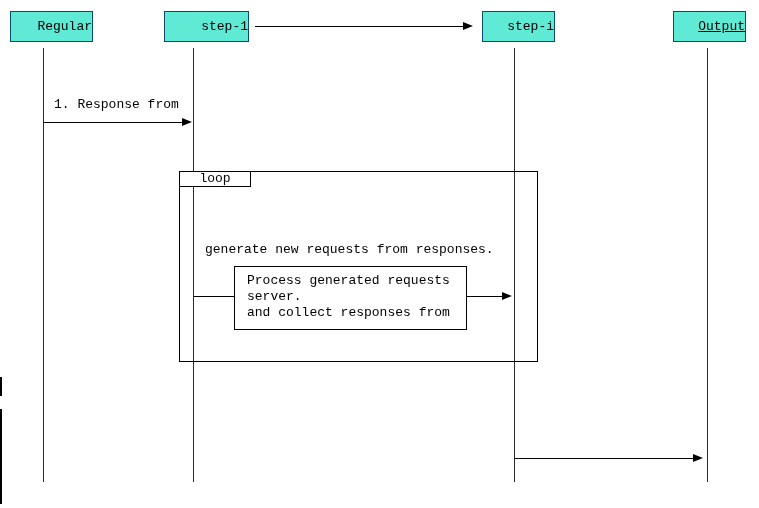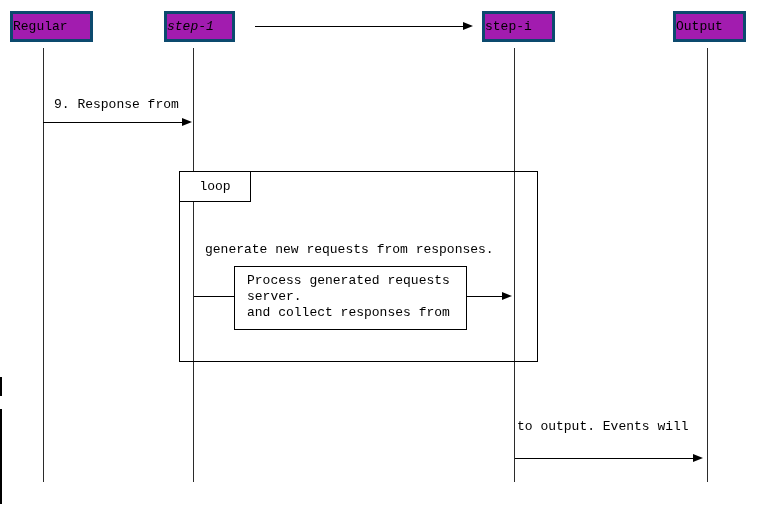--- a/index.html
+++ b/index.html
@@ -14,25 +14,25 @@
     background: #ffffff;
     overflow: hidden;
     font-family: "Liberation Mono", "DejaVu Sans Mono", monospace;
     font-size: 13px;
     line-height: 16px;
     color: #000000;
   }
   .actor-box {
     position: absolute;
     box-sizing: border-box;
-    border: 3px solid #0c4a6e;
-    background: #a21caf;
+    border: 1px solid #0c4a6e;
+    background: #5eead4;
     display: flex;
     align-items: center;
-    justify-content: flex-start;
+    justify-content: flex-end;
     z-index: 3;
   }
   .lifeline {
     position: absolute;
     width: 1px;
     background: #2b2b2b;
     z-index: 1;
   }
   .hline {
     position: absolute;
@@ -86,66 +86,65 @@
   }
 </style>
 </head>
 <body>
 
 <div class="canvas">
 
   <div class="actor-box" style="left:10px; top:11px; width:83px; height:31px;">
     <span>Regular</span>
   </div>
-  <div class="actor-box" style="left:164px; top:11px; width:71px; height:31px;font-style:italic;">
+  <div class="actor-box" style="left:164px; top:11px; width:85px; height:31px;">
     <span>step-1</span>
   </div>
   <div class="actor-box" style="left:482px; top:11px; width:73px; height:31px;">
     <span>step-i</span>
   </div>
-  <div class="actor-box" style="left:673px; top:11px; width:73px; height:31px;">
+  <div class="actor-box" style="left:673px; top:11px; width:73px; height:31px;text-decoration:underline;">
     <span>Output</span>
   </div>
 
   <div class="hline" style="left:255px; top:26px; width:209px;"></div>
   <div class="arrowhead" style="left:463px; top:22px;"></div>
 
   <div class="lifeline" style="left:43px; top:48px; height:434px;"></div>
   <div class="lifeline" style="left:193px; top:48px; height:434px;"></div>
   <div class="lifeline" style="left:514px; top:48px; height:434px;"></div>
   <div class="lifeline" style="left:707px; top:48px; height:434px;"></div>
 
   <div class="msg-text" style="left:54px; top:65px;">
-    <div>9. Response from</div>
+    <div>1. Response from</div>
   </div>
   <div class="hline" style="left:43px; top:122px; width:140px;"></div>
   <div class="arrowhead" style="left:182px; top:118px;"></div>
 
   <div class="frame" style="left:179px; top:171px; width:359px; height:191px;"></div>
-  <div class="frame-label" style="left:179px; top:171px; width:72px; height:31px;">
+  <div class="frame-label" style="left:179px; top:171px; width:72px; height:16px;">
     <span>loop</span>
   </div>
 
   <div class="msg-text" style="left:205px; top:210px;">
     <div>generate new requests from responses.</div>
   </div>
 
   <div class="action-box" style="left:234px; top:266px; width:233px; height:64px;">
     <div>Process generated requests</div>
     <div>server.</div>
     <div>and collect responses from</div>
   </div>
 
   <div class="hline" style="left:194px; top:296px; width:40px;"></div>
 
   <div class="hline" style="left:467px; top:296px; width:36px;"></div>
   <div class="arrowhead" style="left:502px; top:292px;"></div>
 
   <div class="msg-text" style="left:517px; top:387px;">
-    <div>to output. Events will</div>
     
     
   </div>
   <div class="hline" style="left:515px; top:458px; width:179px;"></div>
   <div class="arrowhead" style="left:693px; top:454px;"></div>
 
   <div class="edge-artifact" style="left:0; top:377px; width:2px; height:19px;"></div>
   <div class="edge-artifact" style="left:0; top:409px; width:2px; height:95px;"></div>
 
 </div>

